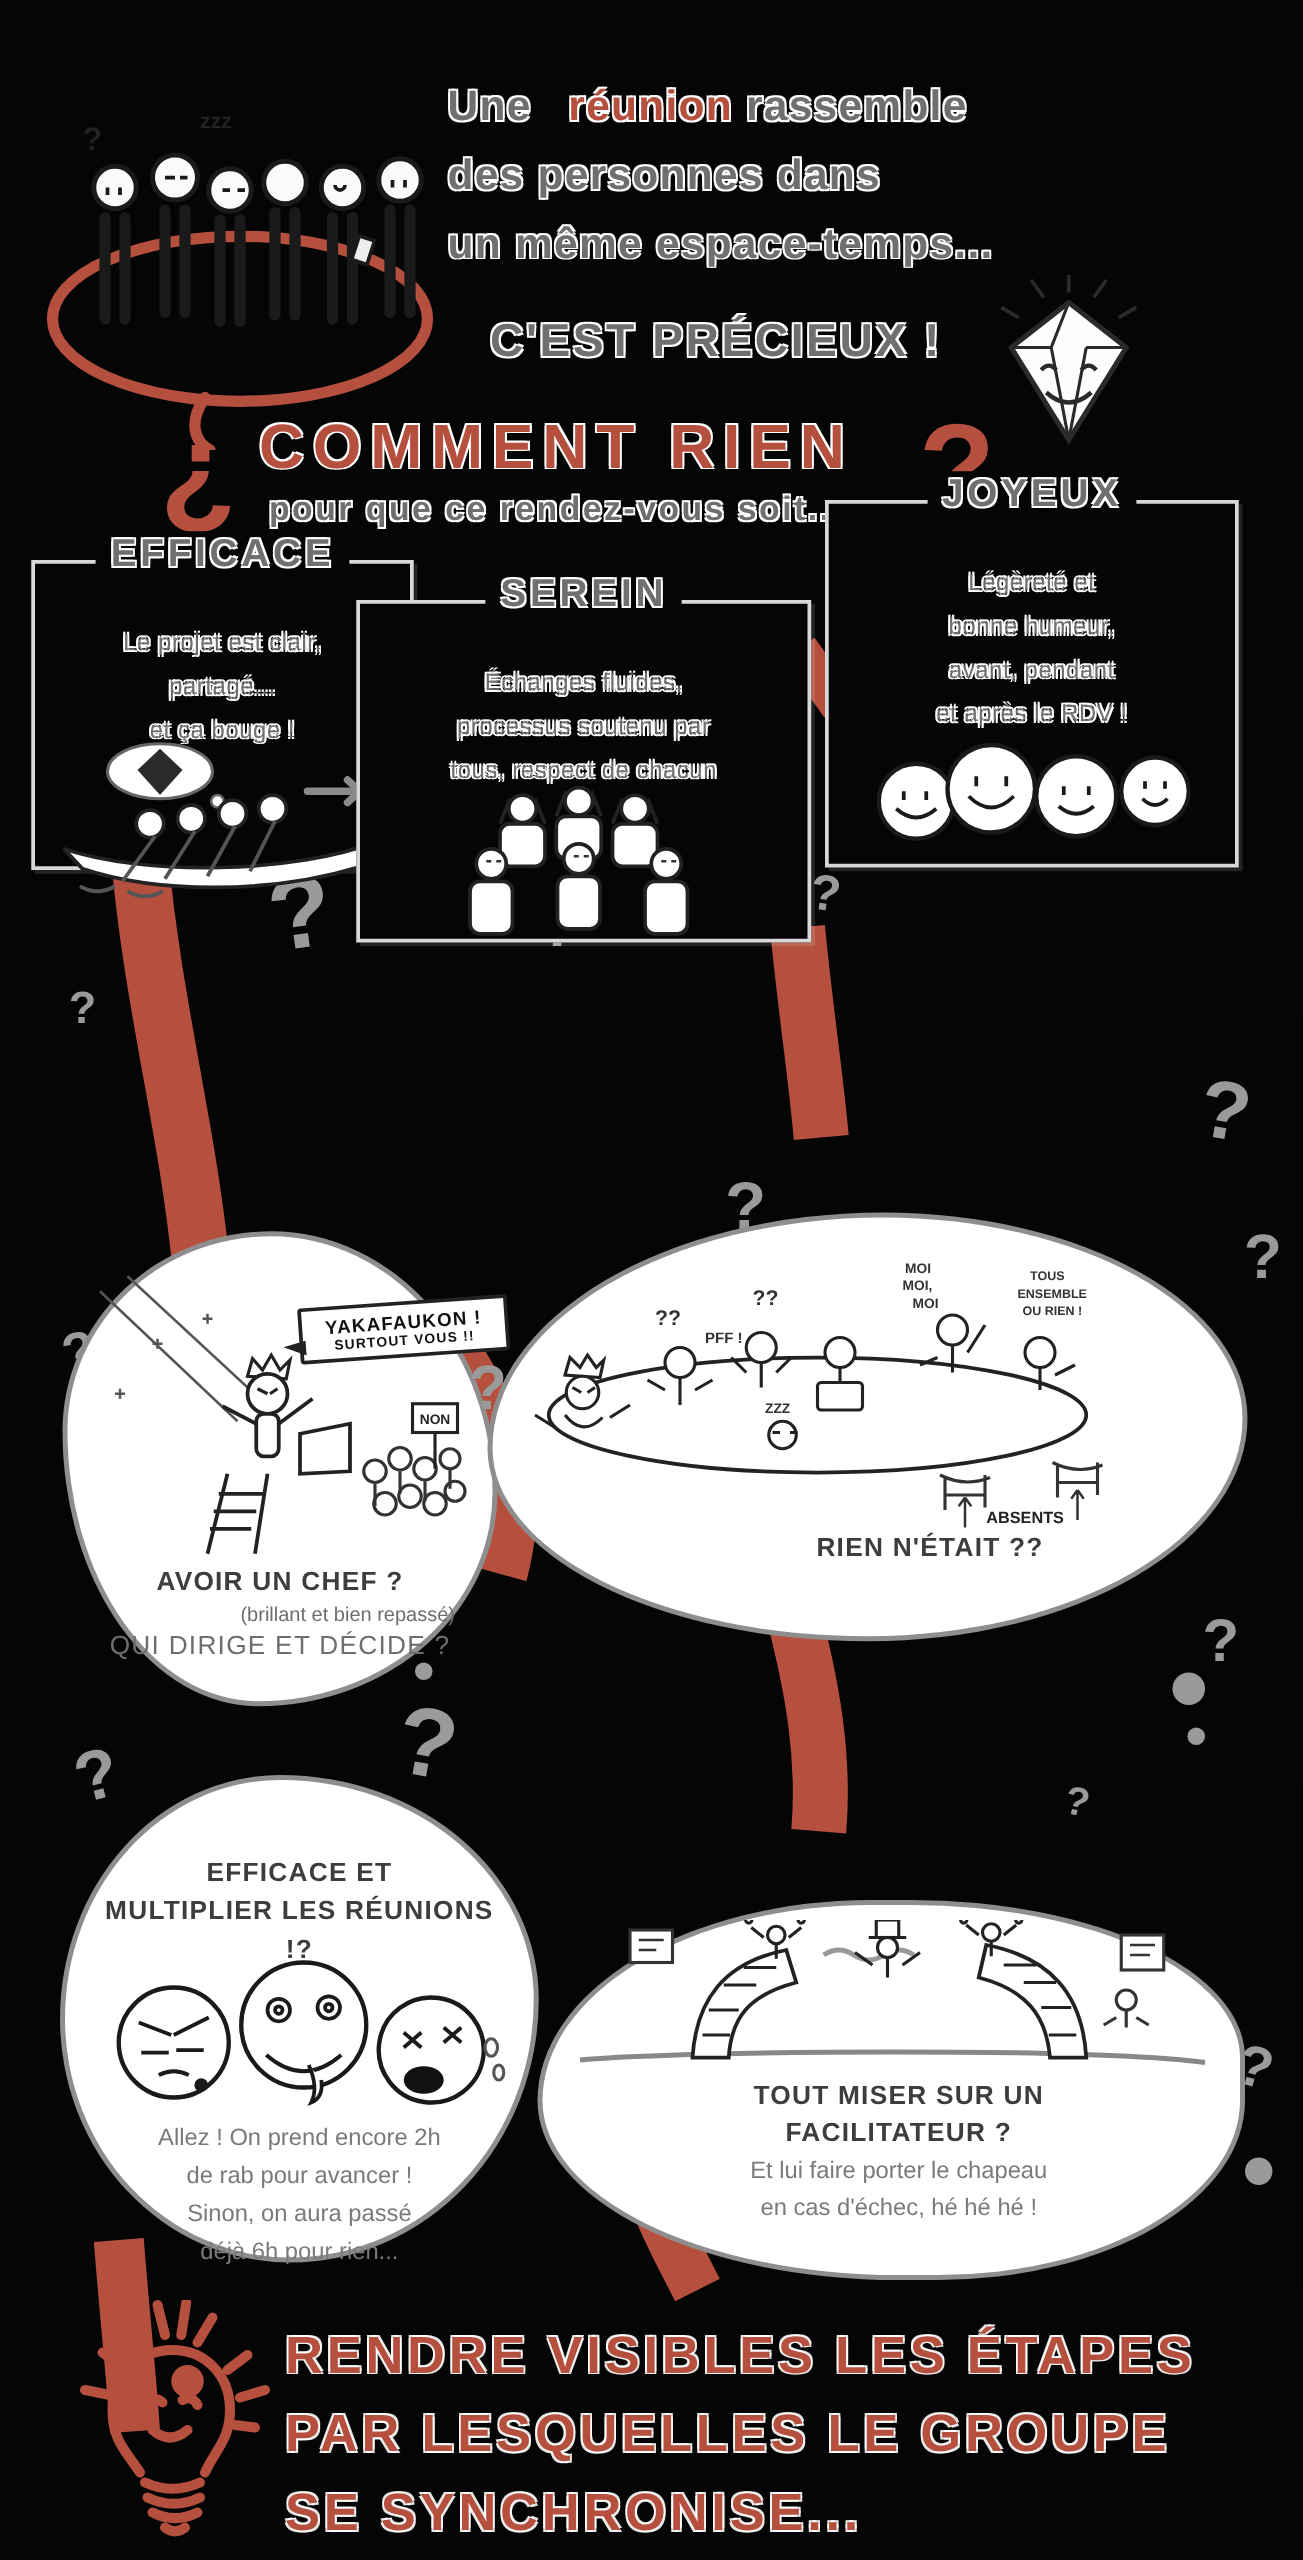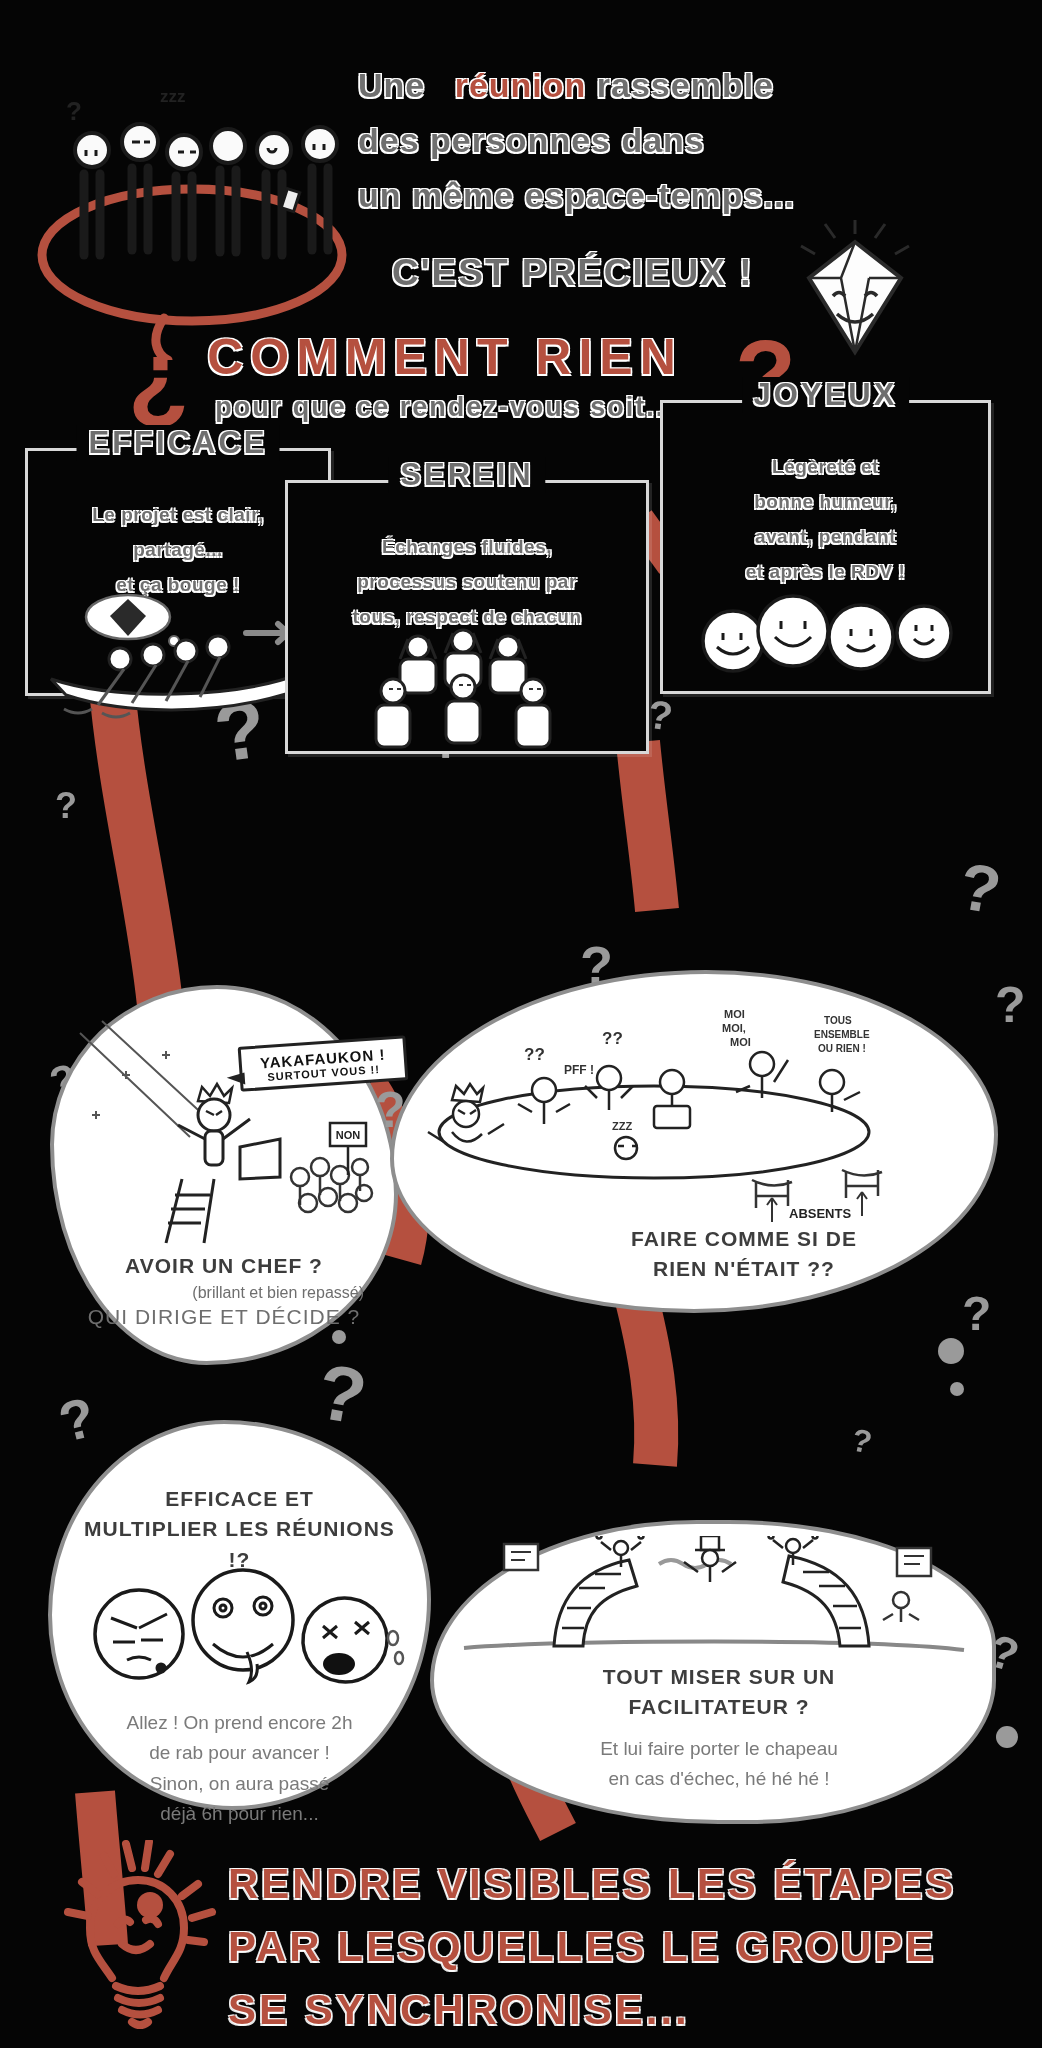--- a/index.html
+++ b/index.html
@@ -16,29 +16,29 @@
   .precious{font-size:37px;letter-spacing:2px;}
   .qbig{color:#b5503f;font-weight:bold;z-index:2;}
   .cf-title{font-size:50px;letter-spacing:7px;text-align:center;}
   .cf-sub{font-size:27px;letter-spacing:2px;text-align:center;}
   
   .panel{position:absolute;border:3px solid #d8d8d8;background:#050505;z-index:2;
          box-shadow:3px 3px 0 rgba(255,255,255,.12);}
   .panel-title{position:absolute;top:-26px;left:50%;transform:translateX(-50%);
                background:#050505;padding:0 12px;font-size:31px;letter-spacing:3px;white-space:nowrap;}
   .panel-text{margin-top:46px;text-align:center;font-size:19px;line-height:1.85;letter-spacing:.5px;}
-  .panel-text .halo{font-weight:bold;}
+  .panel-text .halo{font-weight:normal;}
   
   .cloud{position:absolute;background:#fff;border:4px solid #8e8e8e;z-index:3;
          border-radius:48% 52% 55% 45% / 42% 55% 45% 58%;
          box-shadow:0 0 0 2px rgba(255,255,255,.25) inset;}
   .cloud-title{font-weight:bold;color:#3d3d3d;font-size:21px;letter-spacing:1px;text-align:center;line-height:1.45;}
   .cloud-sub{color:#6e6e6e;font-size:16px;text-align:right;line-height:1.5;}
   .cloud-sub2{color:#6e6e6e;font-size:21px;letter-spacing:1px;text-align:center;}
-  .cloud-body{color:#7a7a7a;font-size:19px;text-align:center;line-height:1.6;margin-top:12px;}
+  .cloud-body{color:#7a7a7a;font-size:19px;text-align:center;line-height:1.6;}
   
   .qm{position:absolute;color:#9a9a9a;font-weight:bold;z-index:1;line-height:1;}
   .dot{position:absolute;background:#9a9a9a;border-radius:50%;z-index:3;}
   
   .bubble{position:absolute;background:#fff;border:3px solid #222;border-radius:3px;
           transform:rotate(-4deg);padding:6px 10px 4px;text-align:center;z-index:4;}
   .bubble:after{content:"";position:absolute;left:-16px;bottom:4px;width:0;height:0;
           border-style:solid;border-width:4px 18px 8px 0;border-color:transparent #222 transparent transparent;}
   .bubble .l1{font-size:15px;font-weight:bold;color:#111;letter-spacing:1px;}
   .bubble .l2{font-size:11px;font-weight:bold;color:#111;letter-spacing:1px;}
@@ -308,21 +308,20 @@
       <text x="320" y="36" font-size="11" font-weight="bold" fill="#333">MOI</text>
       <text x="318" y="50" font-size="11" font-weight="bold" fill="#333">MOI,</text>
       <text x="326" y="64" font-size="11" font-weight="bold" fill="#333">MOI</text>
       <text x="420" y="42" font-size="10" font-weight="bold" fill="#333">TOUS</text>
       <text x="410" y="56" font-size="10" font-weight="bold" fill="#333">ENSEMBLE</text>
       <text x="414" y="70" font-size="10" font-weight="bold" fill="#333">OU RIEN !</text>
       <text x="208" y="148" font-size="11" font-weight="bold" fill="#333">ZZZ</text>
       <text x="385" y="236" font-size="13" font-weight="bold" fill="#222">ABSENTS</text>
     </svg>
     <div class="abs" style="left:150px;top:250px;width:400px;">
-      <div class="cloud-title">FAIRE COMME SI DE</div>
       <div class="cloud-title">RIEN N'ÉTAIT ??</div>
     </div>
   </div>
 
   <div class="cloud" style="left:48px;top:1420px;width:375px;height:382px;border-radius:46% 54% 52% 48% / 50% 46% 54% 50%;">
     <div class="abs" style="left:25px;top:60px;width:325px;">
       <div class="cloud-title">EFFICACE ET</div>
       <div class="cloud-title">MULTIPLIER LES RÉUNIONS !?</div>
     </div>
     <svg class="abs" style="left:25px;top:128px;" width="330" height="150" viewBox="0 0 330 150">

